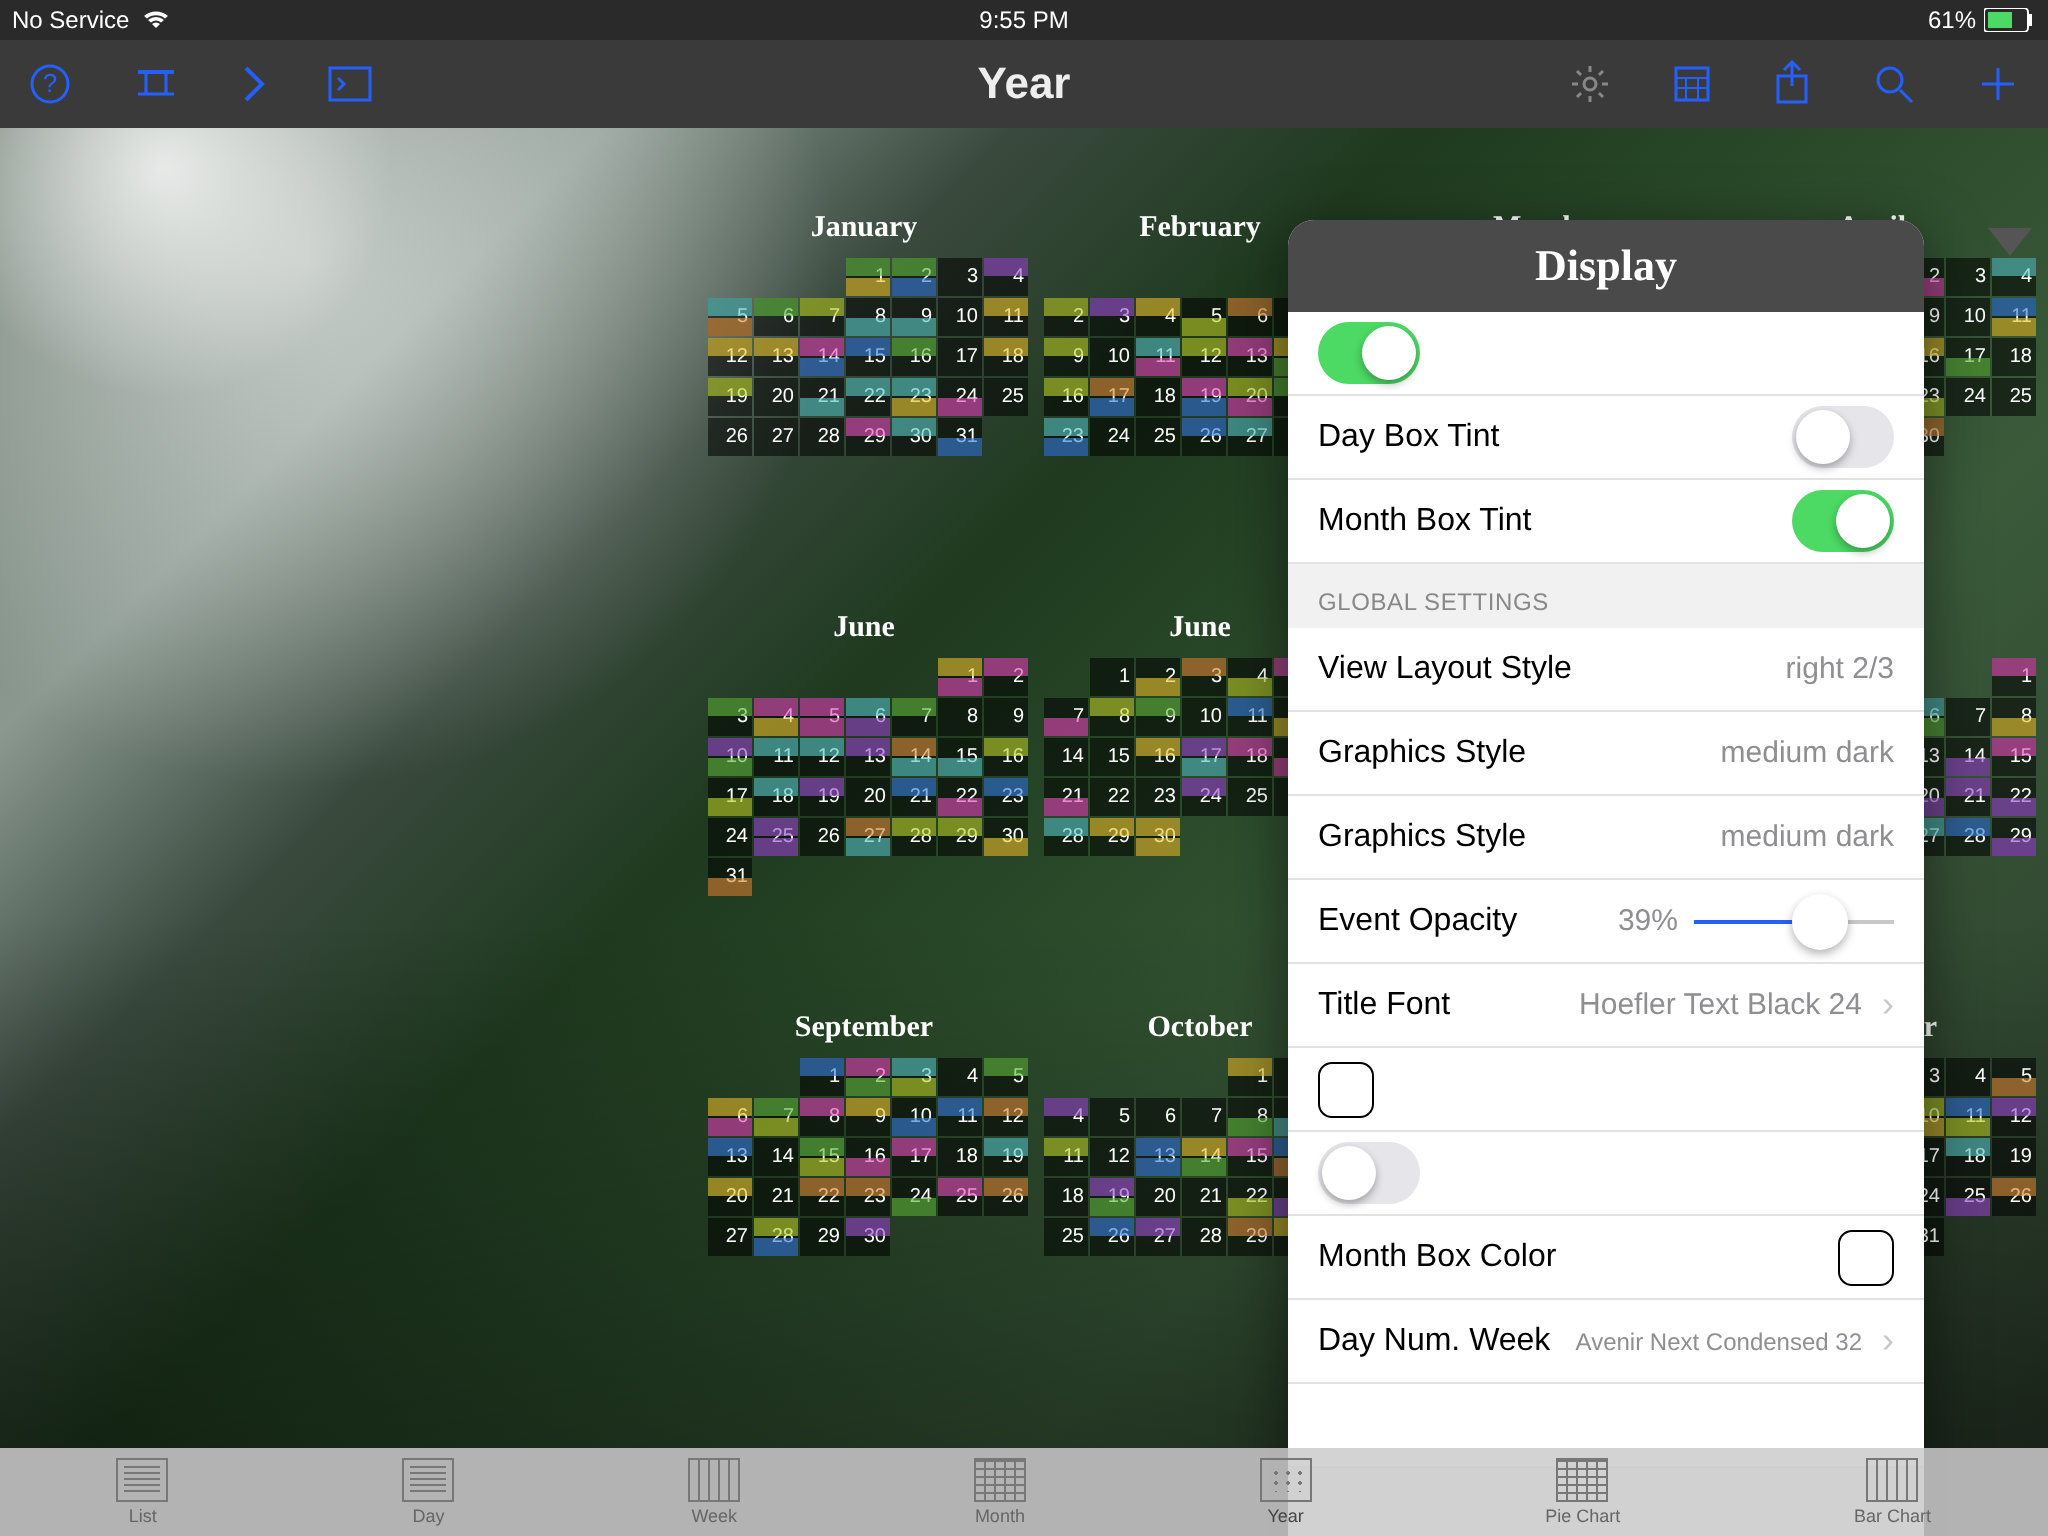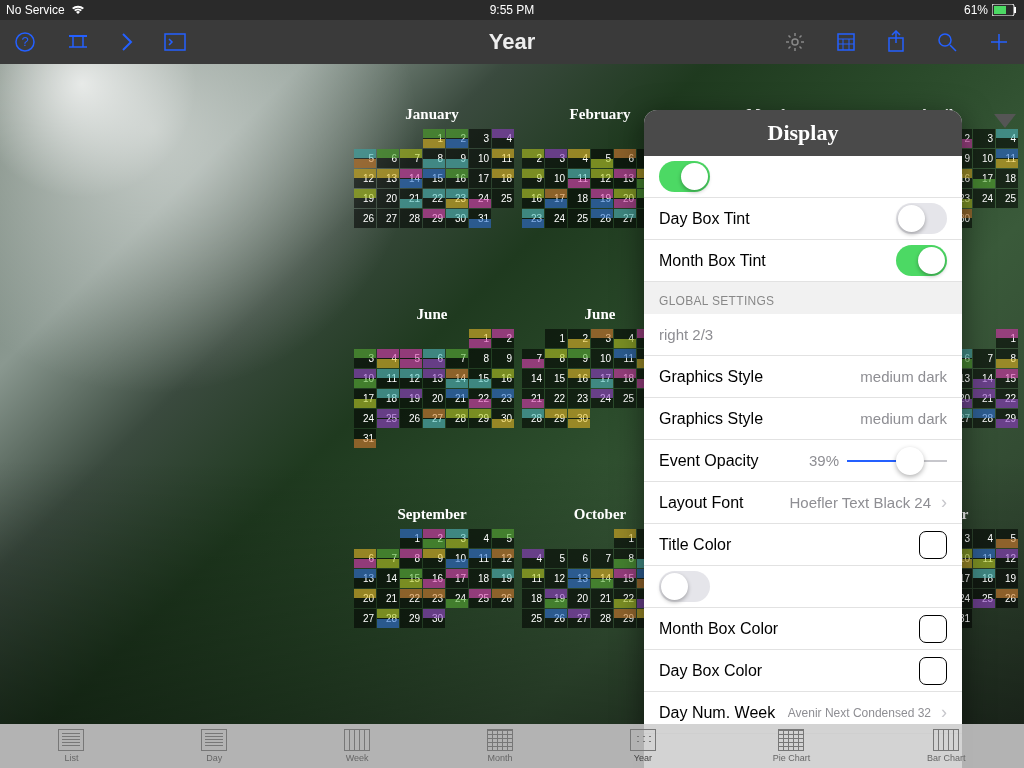--- a/index.html
+++ b/index.html
@@ -667,20 +667,21 @@
     <div class="row">
       <span class="row-label">Month Box Tint</span>
       <div class="switch on">
           <div class="knob"></div>
         </div>
     </div>
 
     <div class="section-hdr">GLOBAL SETTINGS</div>
 
     <div class="row">
+      <span class="row-label">View Layout Style</span>
       <span class="row-value">right 2/3</span>
     </div>
     <div class="row">
       <span class="row-label">Graphics Style</span>
       <span class="row-value">medium dark</span>
     </div>
     <div class="row">
       <span class="row-label">Graphics Style</span>
       <span class="row-value">medium dark</span>
     </div>
@@ -689,40 +690,35 @@
       <div class="slider-wrap">
         <span class="slider-pct">39%</span>
         <div class="slider">
           <div class="slider-track"></div>
           <div class="slider-fill" id="opacity-fill" style="width: 63%;"></div>
           <div class="slider-thumb" id="opacity-thumb" style="left: 49px;"></div>
         </div>
       </div>
     </div>
     <div class="row">
-      <span class="row-label">Layout Font</span>
+      <span class="row-label">Title Font</span>
       <span class="row-detail-value">Hoefler Text Black 24</span>
       <span class="chevron">›</span>
     </div>
     <div class="row">
-      <span class="row-label">Title Color</span>
       <div class="swatch" id="sw-title" style="background: rgb(255, 255, 255);"></div>
     </div>
     <div class="row">
       <div class="switch">
           <div class="knob"></div>
         </div>
     </div>
     <div class="row">
       <span class="row-label">Month Box Color</span>
       <div class="swatch" id="sw-month" style="background: rgb(255, 255, 255);"></div>
-    </div>
-    <div class="row">
-      <span class="row-label">Day Box Color</span>
-      <div class="swatch" id="sw-day" style="background: rgb(255, 255, 255);"></div>
     </div>
     <div class="row">
       <span class="row-label">Day Num. Week</span>
       <span class="row-detail-value" style="font-size:12px">Avenir Next Condensed 32</span>
       <span class="chevron">›</span>
     </div>
     <div class="row">
       
       
     </div>

